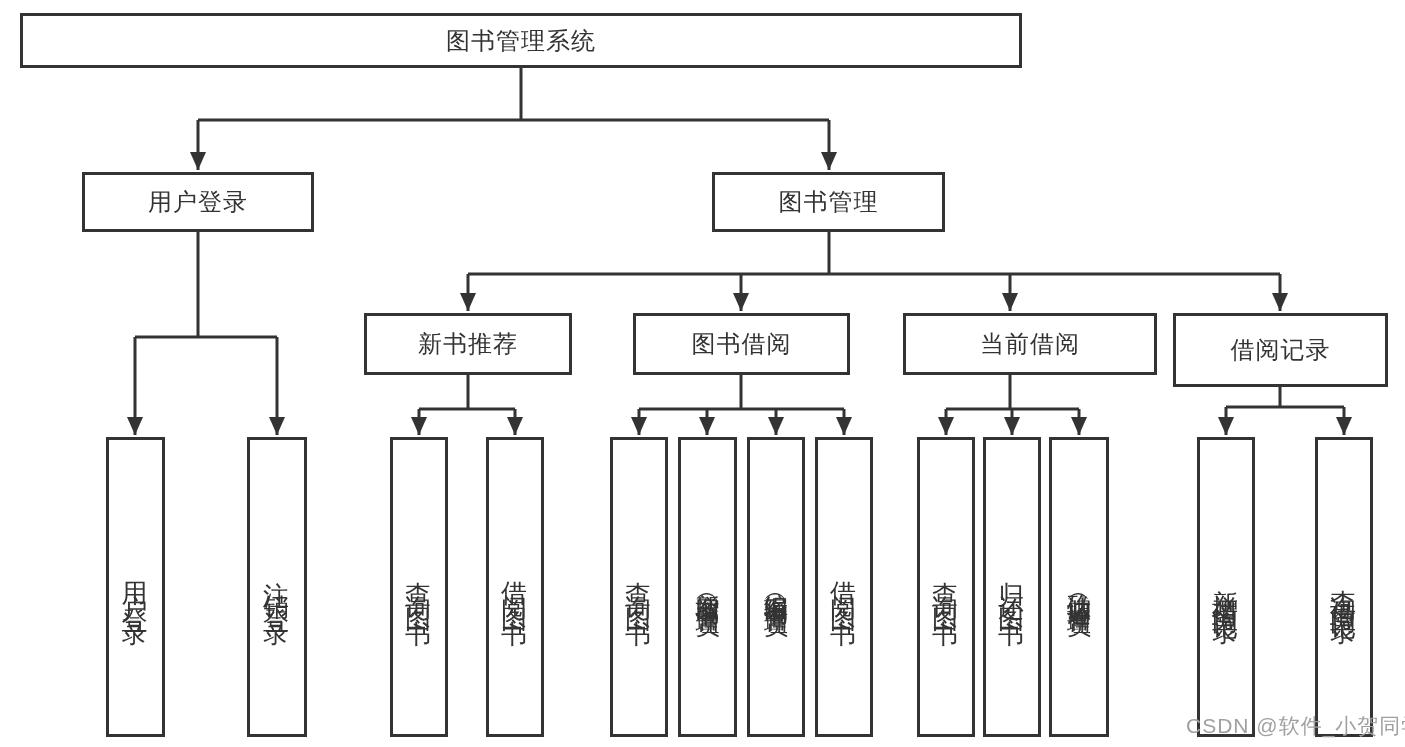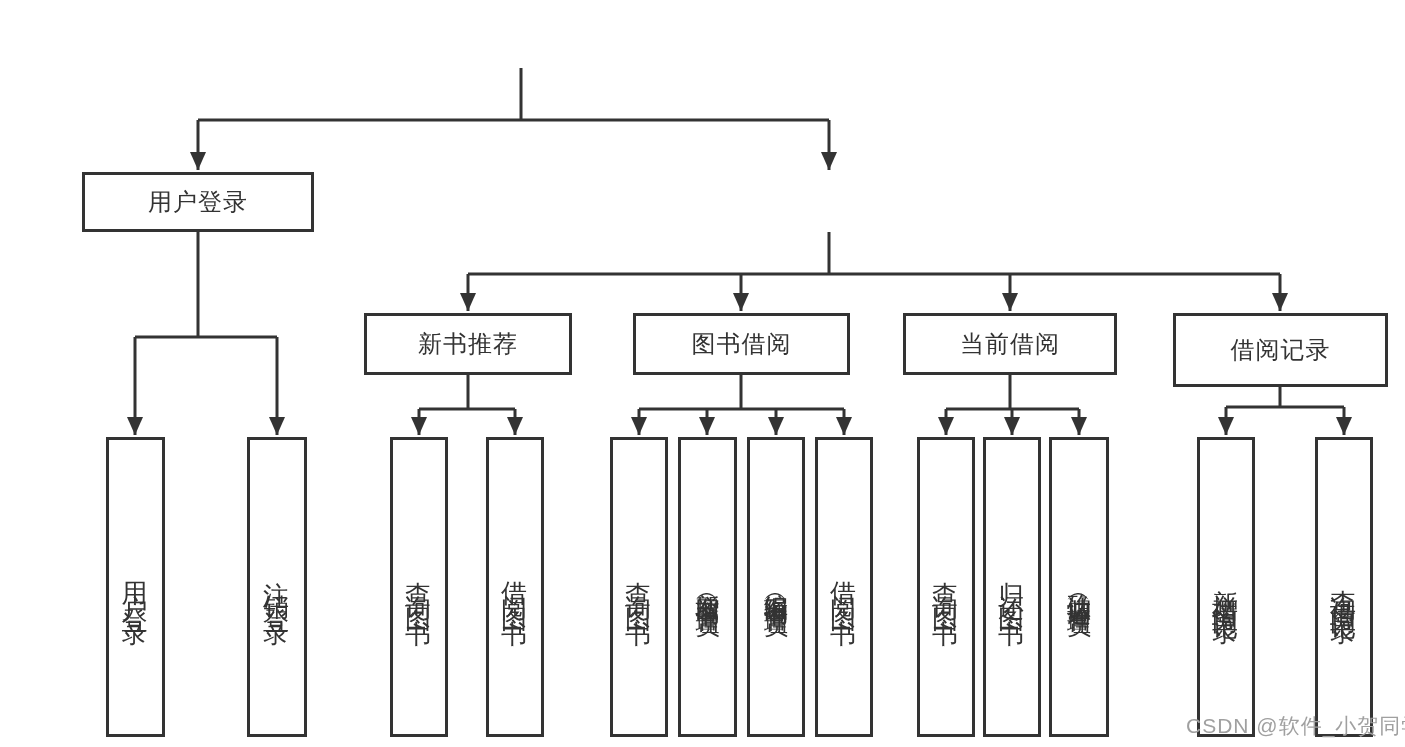--- a/index.html
+++ b/index.html
@@ -97,26 +97,28 @@
       </g>
 
       <g>
         <path d="M1280 375 V407 M1226 407 H1344"></path>
         <line x1="1226" y1="407" x2="1226" y2="435" marker-end="url(#ah)"></line>
         <line x1="1344" y1="407" x2="1344" y2="435" marker-end="url(#ah)"></line>
       </g>
     </g>
   </svg>
 
+  <div class="node h" style="left:20px;top:13px;width:1002px;height:55px">图书管理系统</div>
 
   <div class="node h" style="left:82px;top:172px;width:232px;height:60px">用户登录</div>
+  <div class="node h" style="left:712px;top:172px;width:233px;height:60px">图书管理</div>
 
   <div class="node h" style="left:633px;top:313px;width:217px;height:62px">图书借阅</div>
   <div class="node h" style="left:364px;top:313px;width:208px;height:62px">新书推荐</div>
-  <div class="node h" style="left:903px;top:313px;width:214px;height:62px">当前借阅</div>
+  <div class="node h" style="left:903px;top:313px;width:254px;height:62px">当前借阅</div>
   <div class="node h" style="left:1173px;top:313px;width:215px;height:74px">借阅记录</div>
 
   <div class="node v v4" style="left:106px;top:437px;width:59px;height:300px">用户登录</div>
   <div class="node v v4" style="left:247px;top:437px;width:60px;height:300px">注销登录</div>
 
   <div class="node v v4" style="left:390px;top:437px;width:58px;height:300px">查询图书</div>
   <div class="node v v4" style="left:486px;top:437px;width:58px;height:300px">借阅图书</div>
 
   <div class="node v v4" style="left:610px;top:437px;width:58px;height:300px">查询图书</div>
   <div class="node v v9" style="left:678px;top:437px;width:59px;height:300px">新增图书（管理员）</div>

